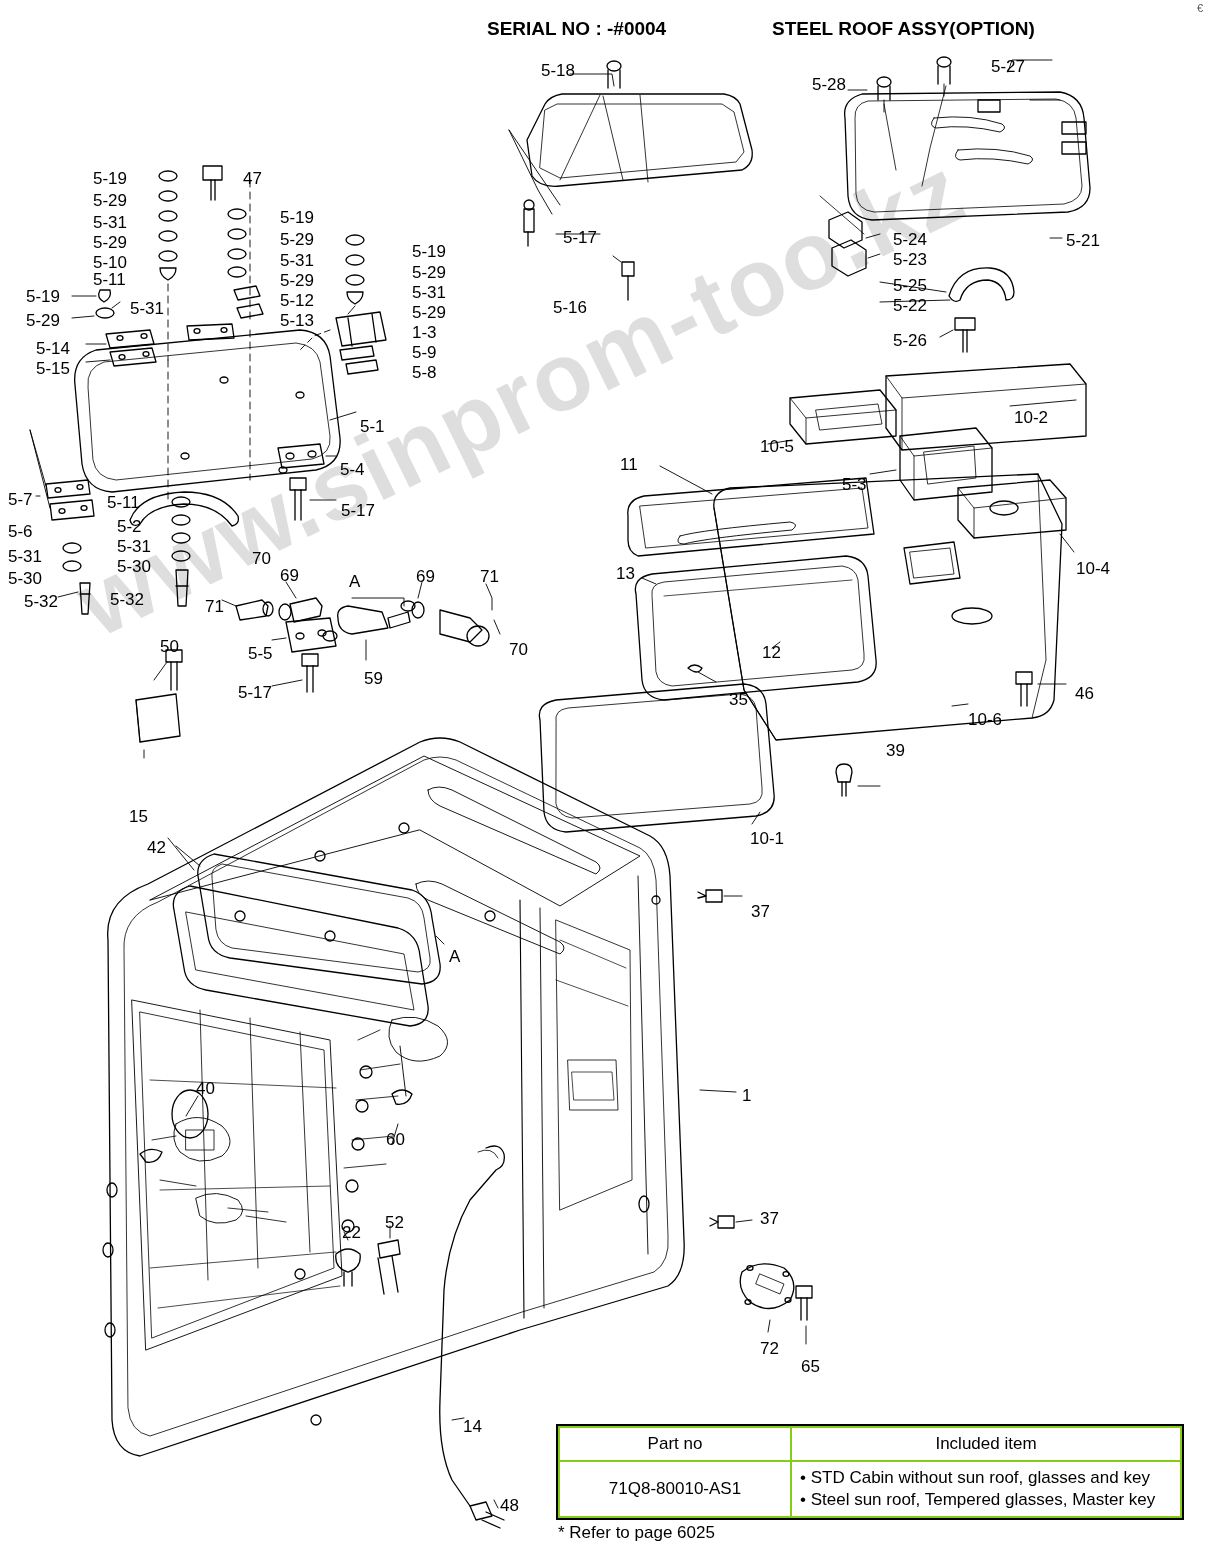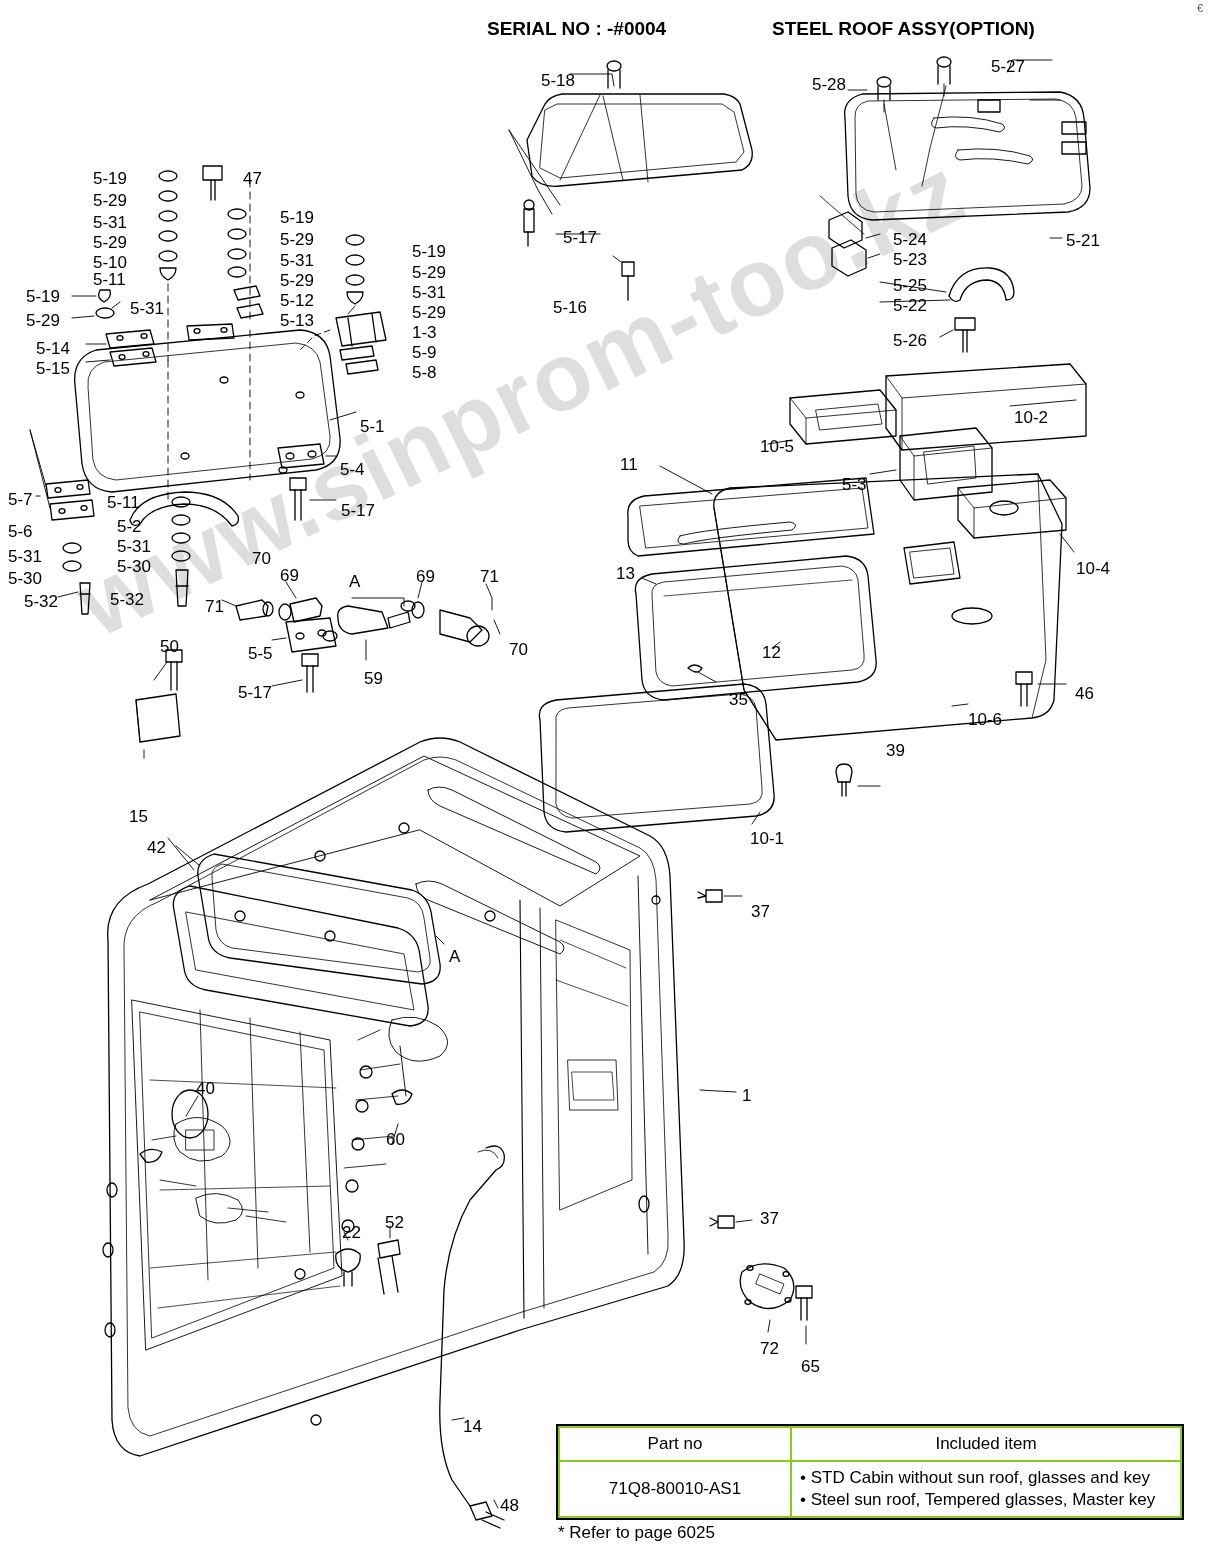--- a/index.html
+++ b/index.html
@@ -470,21 +470,21 @@
       <path d="M736 1092 L700 1090" stroke-width="0.9"></path>
       <path d="M176 846 L200 866" stroke-width="0.9"></path>
     </g>
   </svg>
 
   <div class="wm">www.sinprom-too.kz</div>
 
   <div class="hdr" style="left:487px; top:18px;">SERIAL NO : -#0004</div>
   <div class="hdr" style="left:772px; top:18px;">STEEL ROOF ASSY(OPTION)</div>
 
-  <div class="lbl" style="left:541px; top:72px;">5-18</div>
+  <div class="lbl" style="left:541px; top:62px;">5-18</div>
   <div class="lbl" style="left:812px; top:76px;">5-28</div>
   <div class="lbl" style="left:991px; top:58px;">5-27</div>
   <div class="lbl" style="left:563px; top:229px;">5-17</div>
   <div class="lbl" style="left:553px; top:287px;margin-top:12px;">5-16</div>
   <div class="lbl" style="left:893px; top:231px;">5-24</div>
   <div class="lbl" style="left:893px; top:251px;">5-23</div>
   <div class="lbl" style="left:893px; top:277px;">5-25</div>
   <div class="lbl" style="left:893px; top:297px;">5-22</div>
   <div class="lbl" style="left:893px; top:332px;">5-26</div>
   <div class="lbl" style="left:1066px; top:232px;">5-21</div>

